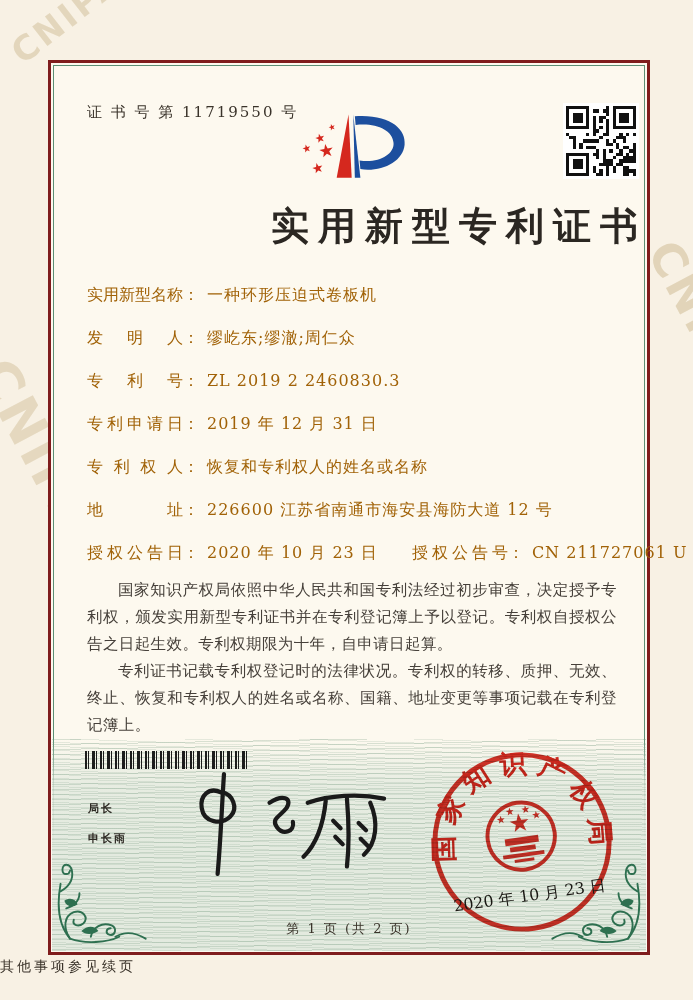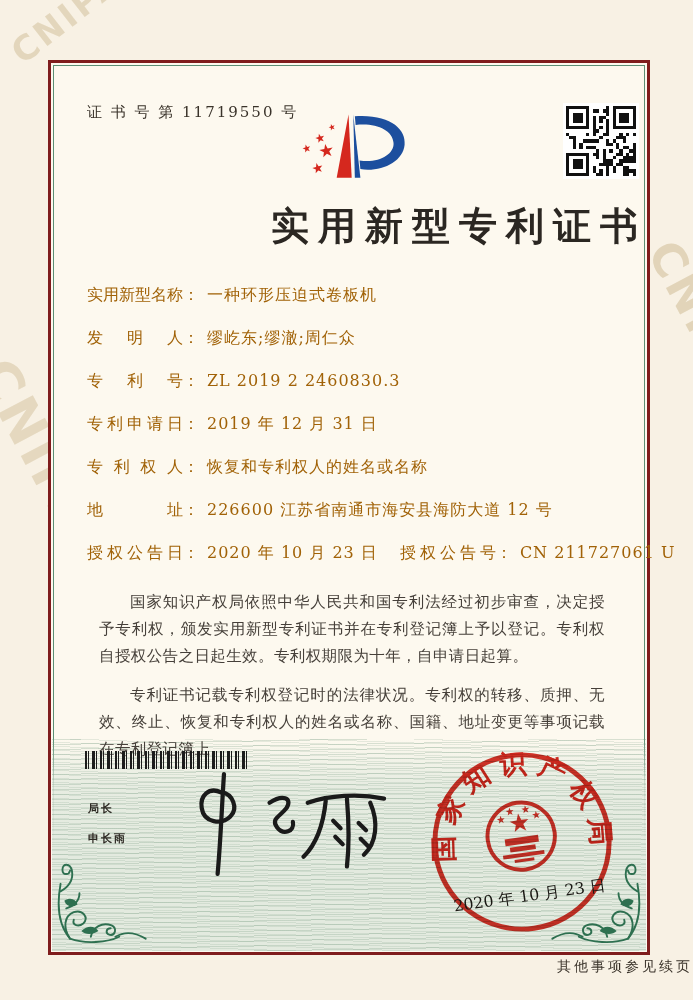--- a/index.html
+++ b/index.html
@@ -35,43 +35,43 @@
   .qr svg{width:100%;height:100%;display:block;}
 
   .title{position:absolute;left:0;right:0;top:138px;margin:0;text-align:right;
          font-size:38px;font-weight:700;letter-spacing:9px;color:#2b2722;}
 
   .fields{position:absolute;left:36px;right:16px;top:222px;font-size:16px;color:#a16207;}
   .frow{height:27px;margin-bottom:16px;white-space:nowrap;}
   .flabel{display:inline-block;width:96px;text-align:justify;text-align-last:justify;}
   .colon{display:inline-block;}
   .fval{margin-left:8px;letter-spacing:1px;}
-  .grow{display:flex;gap:22px;}
+  .grow{display:flex;gap:34px;}
 
   .bodytext{position:absolute;left:36px;right:30px;top:514px;font-size:15.5px;
             line-height:27px;color:#46403a;text-align:justify;letter-spacing:.4px;}
-  .bodytext p{margin:12px;text-indent:2em;}
+  .bodytext p{margin:0;text-indent:2em;}
 
   .barcode{position:absolute;left:34px;top:688px;width:162px;height:18px;
     background:repeating-linear-gradient(90deg,
       #1c1c1c 0 2px, rgba(0,0,0,0) 2px 3px,
       #1c1c1c 3px 4px, rgba(0,0,0,0) 4px 7px,
       #1c1c1c 7px 10px, rgba(0,0,0,0) 10px 11px,
       #1c1c1c 11px 12px, rgba(0,0,0,0) 12px 15px);}
 
   .signer{position:absolute;left:37px;top:738px;font-size:11px;font-weight:600;color:#2e2a24;}
   .signer div{margin-bottom:15px;letter-spacing:2px;}
   .signature{position:absolute;left:138px;top:708px;width:212px;height:112px;}
 
   .seal{position:absolute;left:372px;top:680px;width:198px;height:198px;mix-blend-mode:multiply;}
   .seal svg{width:100%;height:100%;}
 
   .pagenum{position:absolute;left:0;right:0;bottom:14px;text-align:center;
            font-size:13px;letter-spacing:2px;color:#3a332a;}
-  .footnote{position:absolute;left:0;right:0;top:958px;text-align:right;
+  .footnote{position:absolute;left:0;right:0;top:958px;text-align:left;
             font-size:14px;letter-spacing:3px;color:#3a332a;}
 </style>
 </head>
 <body>
 
 <svg width="0" height="0" style="position:absolute">
   <defs>
     <polygon id="star" points="0,-10 2.35,-3.24 9.51,-3.09 3.8,1.24 5.88,8.09 0,4 -5.88,8.09 -3.8,1.24 -9.51,-3.09 -2.35,-3.24"></polygon>
     <path id="sealArc" d="M -65.8,23.9 A 70,70 0 1 1 65.8,23.9" fill="none"></path>
   </defs>
@@ -424,16 +424,17 @@
             <rect x="-17" y="1" width="34" height="7"></rect>
             <rect x="-13" y="10" width="26" height="5"></rect>
             <rect x="-21" y="17" width="42" height="4"></rect>
             <rect x="-10" y="23" width="20" height="3"></rect>
           </g>
           <text y="60" text-anchor="middle" font-size="16" fill="#1d1a16">2020 年 10 月 23 日</text>
         </g>
       </svg>
     </div>
 
+    <div class="pagenum">第 1 页 (共 2 页)</div>
   </div>
 
   <div class="footnote">其他事项参见续页</div>
 </div>
 
 </body></html>

